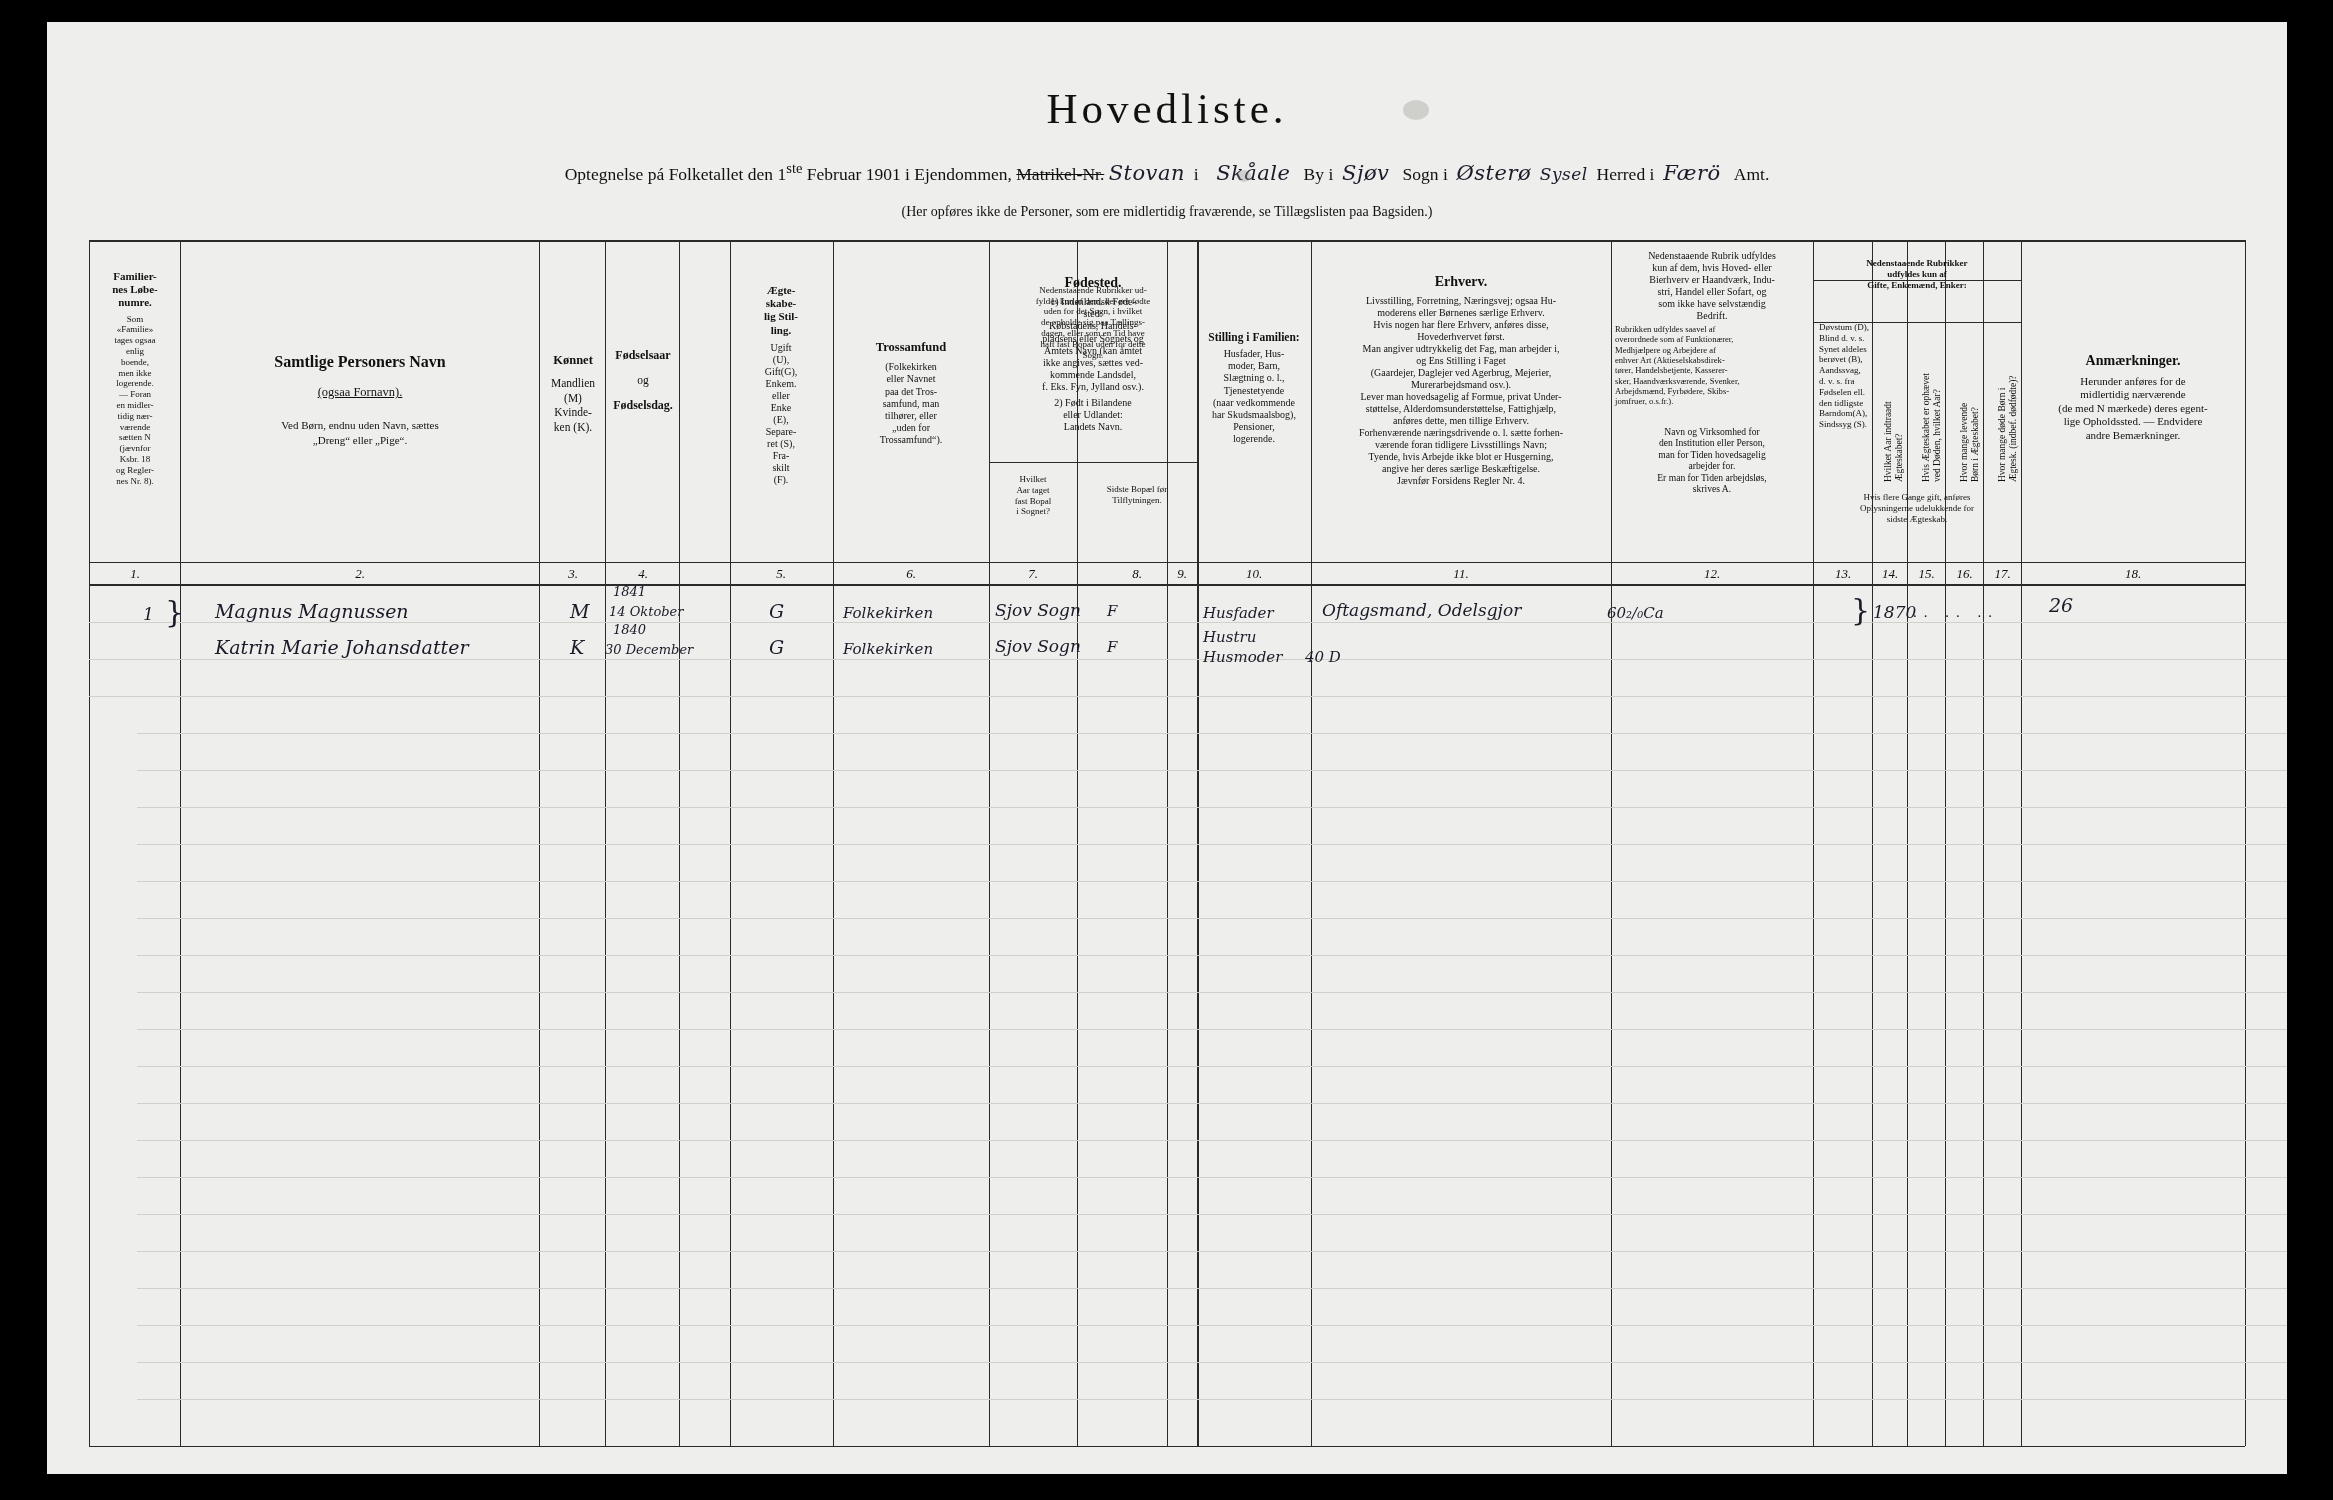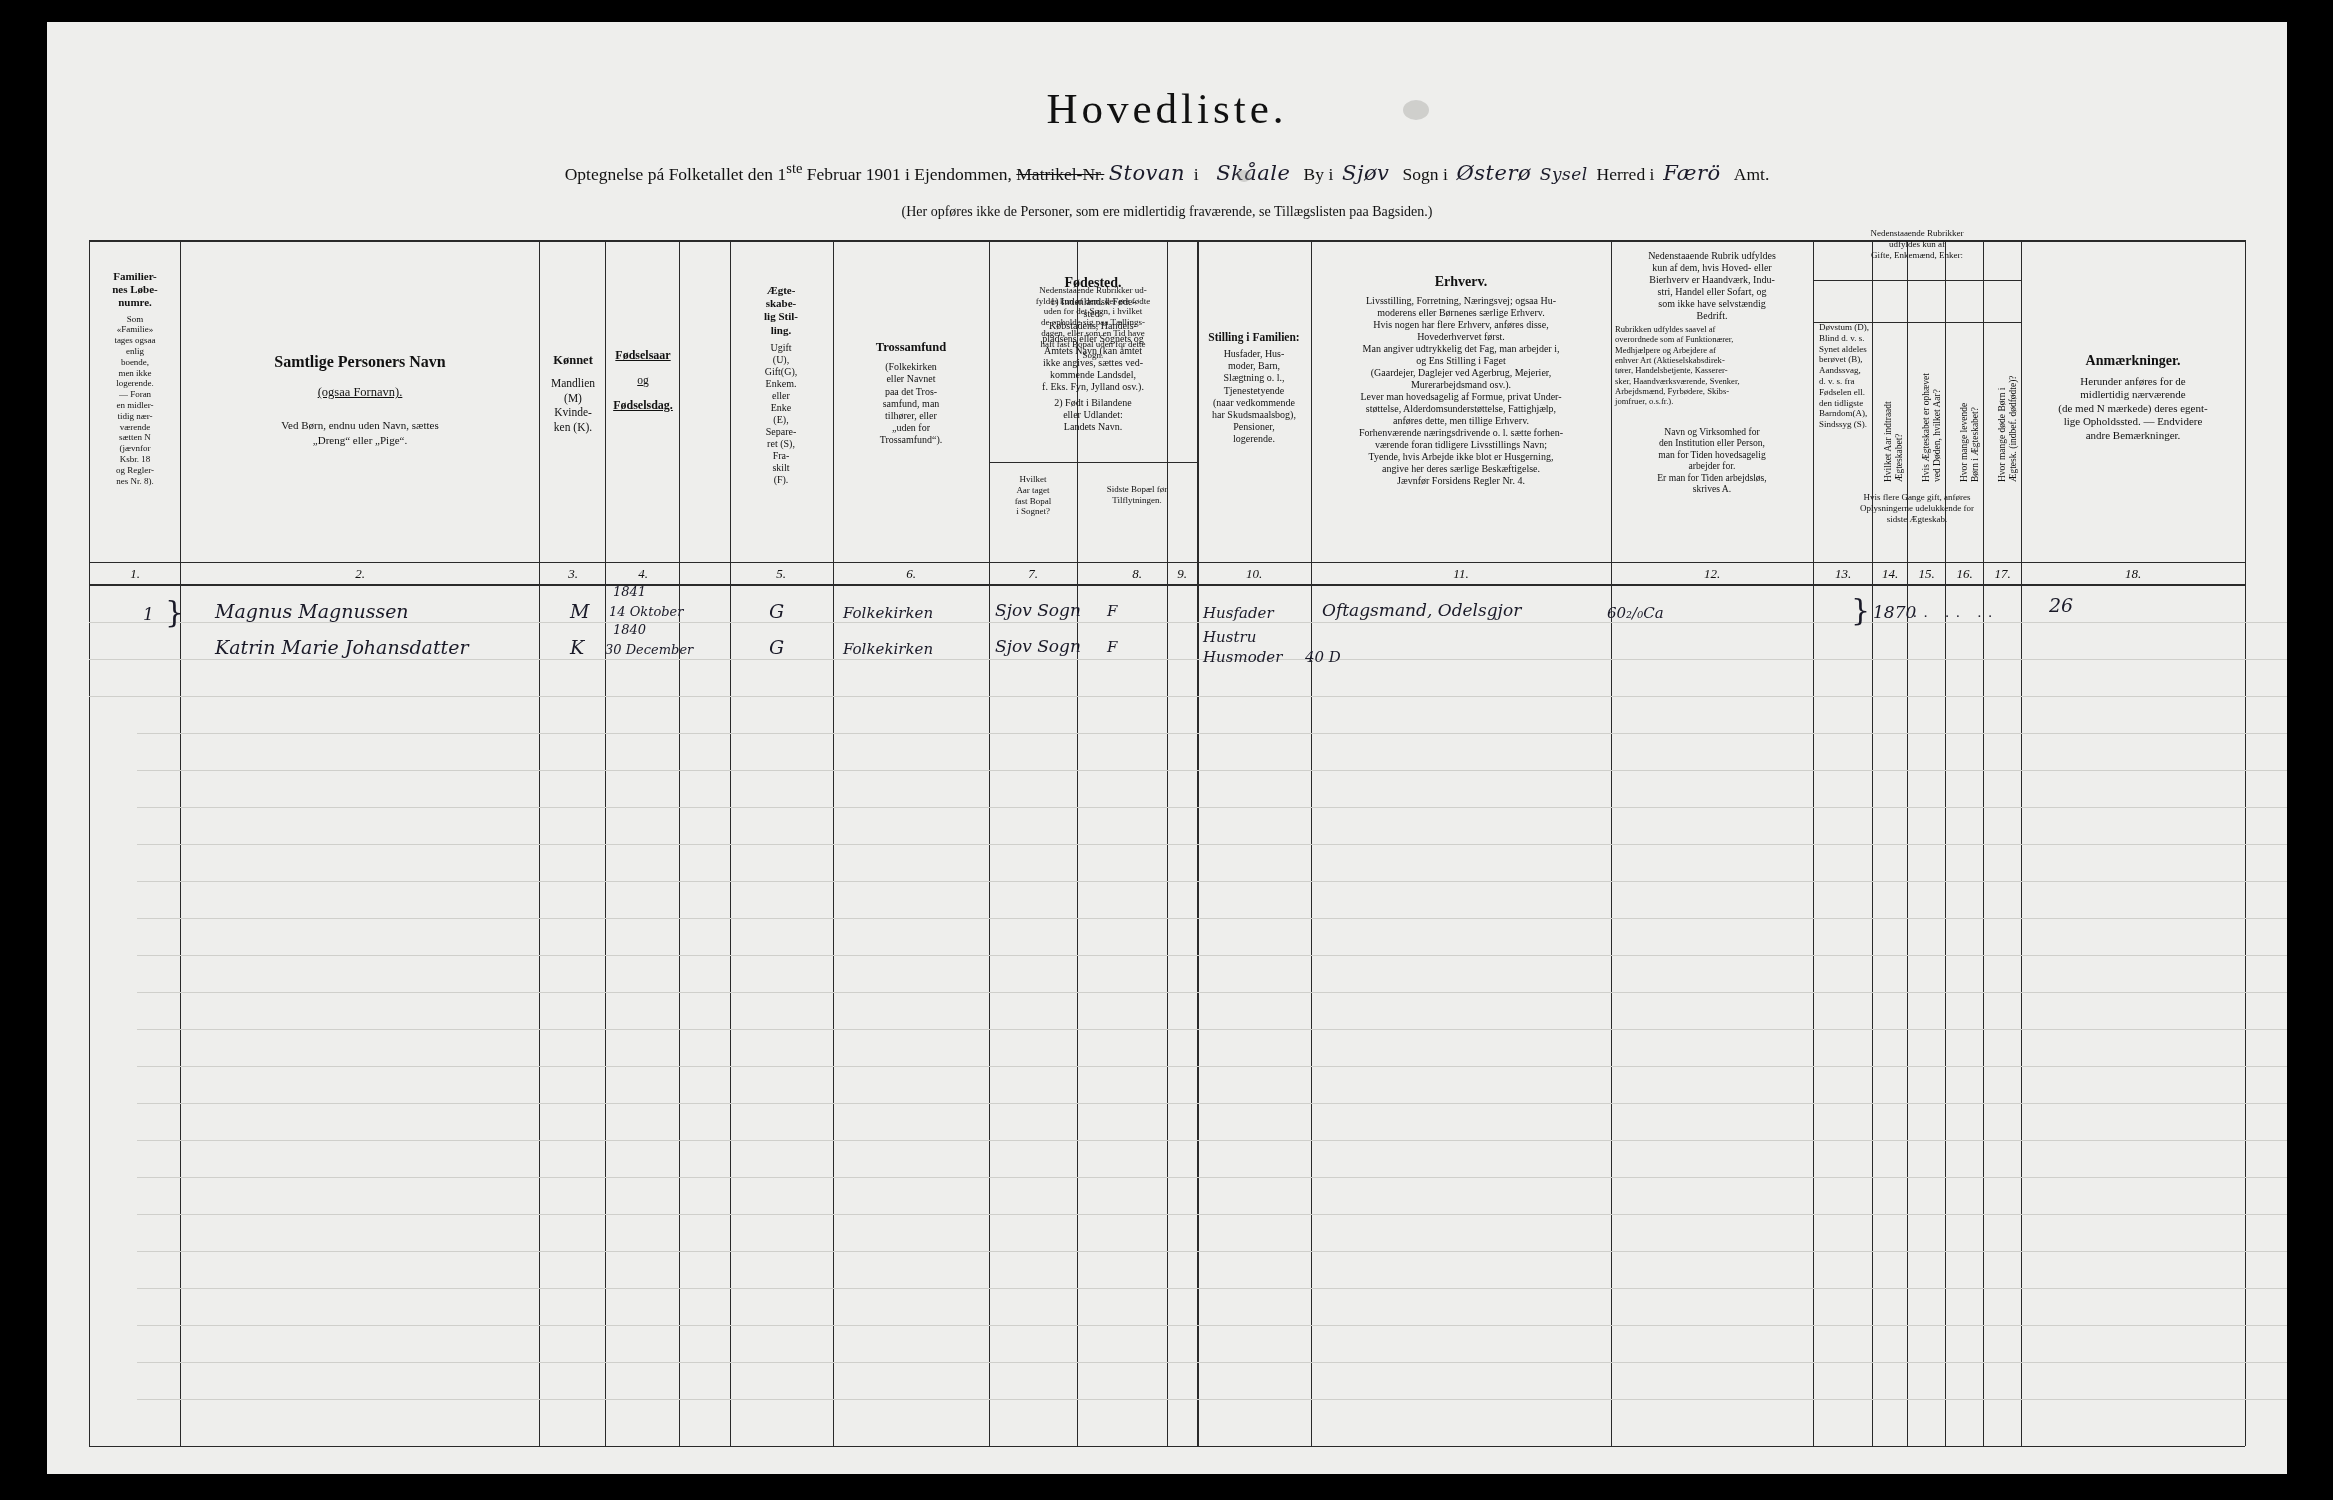--- a/index.html
+++ b/index.html
@@ -250,21 +250,21 @@
     </div>
 
     <div class="hcell" style="left:494px; top:330px; width:64px;">
       <div style="font-weight:bold; font-size:12.5px;">Kønnet</div>
       <div style="margin-top:8px;">Mandlien</div>
       <div>(M)</div>
       <div style="">Kvinde-</div>
       <div>ken (K).</div>
     </div>
 
-    <div class="hcell" style="left:560px; top:326px; width:72px;text-decoration:underline;">
+    <div class="hcell" style="left:560px; top:326px; width:72px;">
       <div style="font-weight:bold; font-size:12px;">Fødselsaar</div>
       <div style="margin-top:10px;">og</div>
       <div style="font-weight:bold; font-size:12px; margin-top:10px;">Fødselsdag.</div>
     </div>
 
     <div class="hcell xtiny" style="left:685px; top:262px; width:98px;">
       <div style="font-weight:bold; font-size:11px; white-space:pre-line;">Ægte-
 skabe-
 lig Stil-
 ling.</div>
@@ -386,21 +386,21 @@
 Blind d. v. s.
 Synet aldeles
 berøvet (B),
 Aandssvag,
 d. v. s. fra
 Fødselen ell.
 den tidligste
 Barndom(A),
 Sindssyg (S).</div>
 
-    <div class="hcell xtiny" style="left:1768px; top:206px; width:204px; white-space:pre-line;">Nedenstaaende Rubrikker
+    <div class="hcell xtiny" style="left:1768px; top:236px; width:204px; white-space:pre-line;font-weight:bold;">Nedenstaaende Rubrikker
 udfyldes kun af
 Gifte, Enkemænd, Enker:</div>
     <div class="hcell xtiny" style="left:1768px; top:470px; width:204px; white-space:pre-line;">Hvis flere Gange gift, anføres
 Oplysningerne udelukkende for
 sidste Ægteskab.</div>
 
     <div class="vtext" style="left:1836px; top:460px; width:180px;">
       <span style="white-space:pre-line;">Hvilket Aar indtraadt
 Ægteskabet?</span>
     </div>

